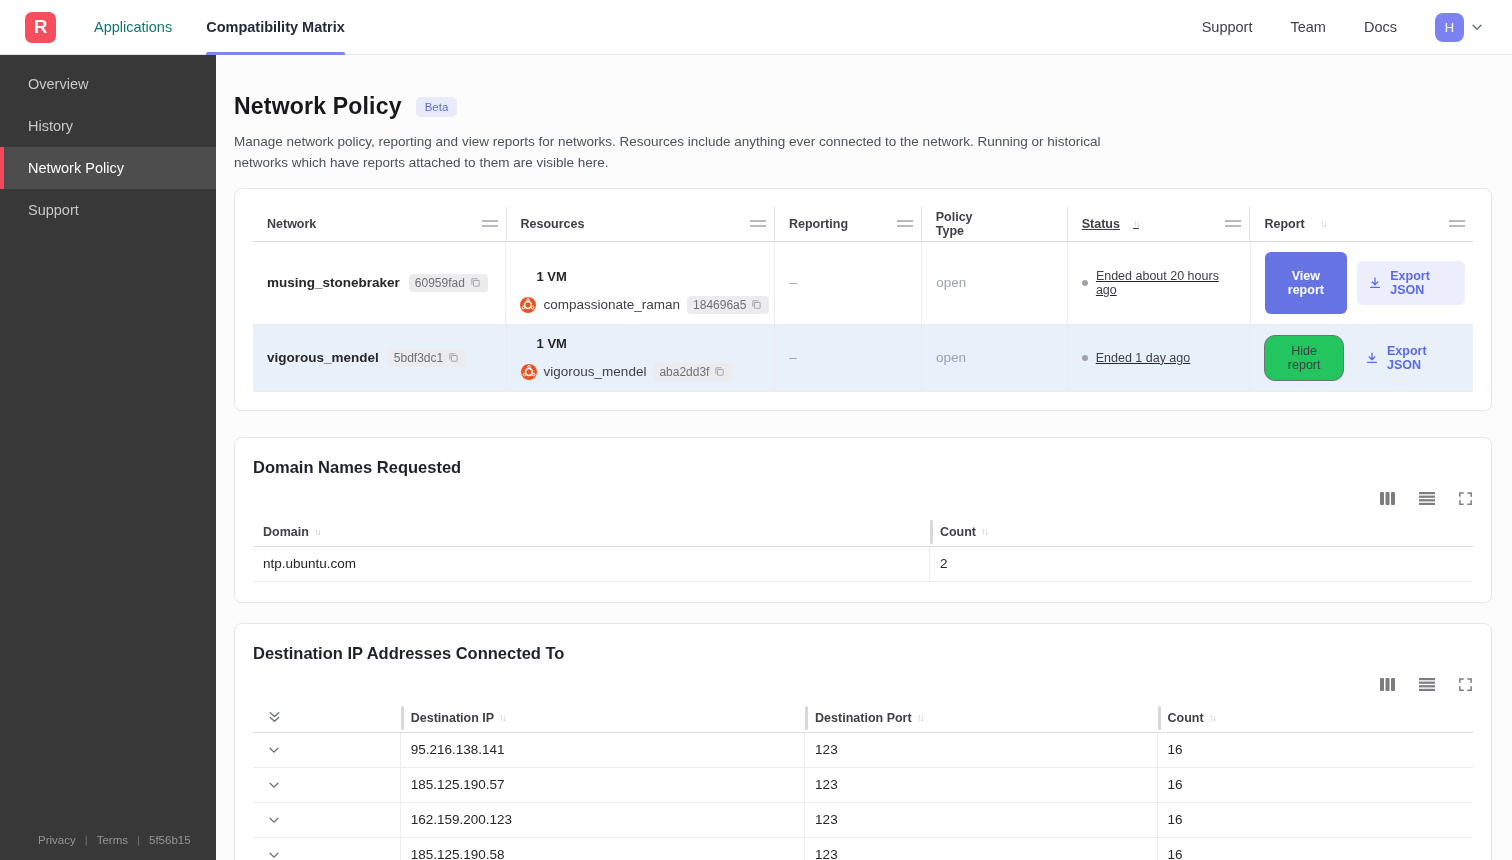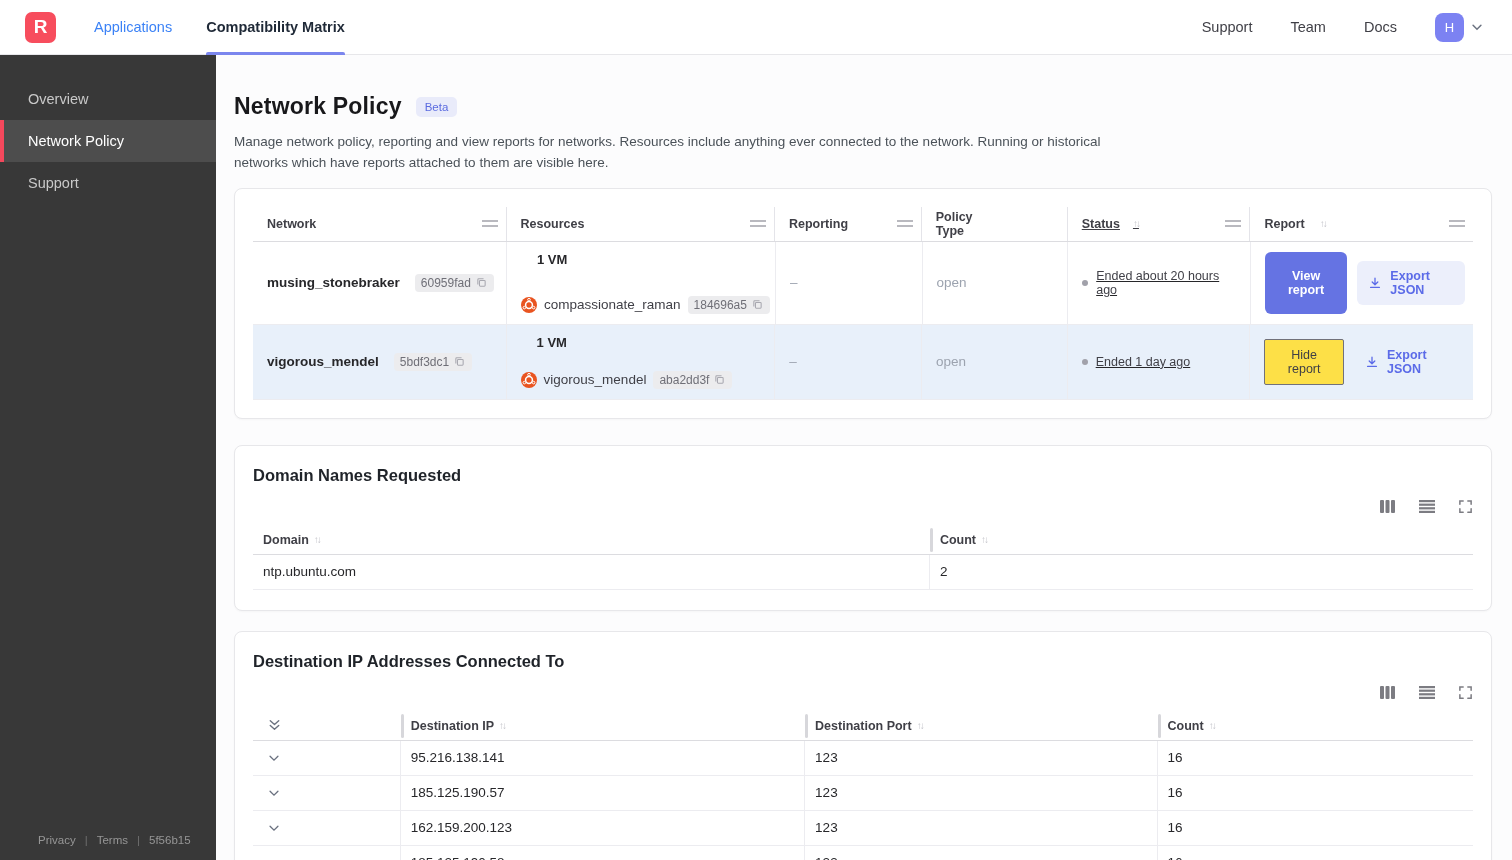--- a/index.html
+++ b/index.html
@@ -7,35 +7,35 @@
     font-family:"Liberation Sans", sans-serif; color:#27272a; }
 
   
   .topnav { position:fixed; top:0; left:0; width:1512px; height:55px; background:#fff;
     border-bottom:1px solid #e7e7ea; display:flex; align-items:center; z-index:10; }
   .logo { width:31px; height:31px; background:#f74d5d; border-radius:7px; color:#fff;
     font-weight:bold; font-size:19px; display:flex; align-items:center; justify-content:center;
     margin-left:25px; }
   .nav-tabs { display:flex; margin-left:38px; height:55px; }
   .nav-tab { position:relative; display:flex; align-items:center; height:55px; margin-right:34px;
-    font-size:14.5px; color:#3b82f6; cursor:pointer; }
+    font-size:14.5px; color:#0f766e; cursor:pointer; }
   .nav-tab.active { color:#1f2937; font-weight:bold; }
   .nav-tab.active::after { content:""; position:absolute; left:0; right:0; bottom:0; height:3px;
     background:#7b86ee; border-radius:2px 2px 0 0; }
   .nav-right { margin-left:auto; display:flex; align-items:center; gap:38px; padding-right:28px; }
   .nav-link { font-size:14.5px; color:#3f3f46; cursor:pointer; }
   .avatar-wrap { display:flex; align-items:center; gap:6px; cursor:pointer; }
   .avatar { width:29px; height:29px; border-radius:8px; background:#7c82f2; color:#fff;
     font-size:13px; display:flex; align-items:center; justify-content:center; }
   .chev { color:#6b7280; }
 
   
   .sidebar { position:fixed; top:55px; left:0; bottom:0; width:216px; background:#383838;
     display:flex; flex-direction:column; }
-  .side-items { padding-top:23px; }
+  .side-items { padding-top:8px; }
   .side-item { height:42px; display:flex; align-items:center; padding-left:28px;
     color:#c9c9c9; font-size:14.5px; cursor:pointer; position:relative; }
   .side-item.active { background:#4d4d4d; color:#fff; }
   .side-item.active::before { content:""; position:absolute; left:0; top:0; bottom:0; width:4px;
     background:#f4485c; }
   .side-footer { margin-top:auto; padding:0 0 14px 38px; display:flex; align-items:center;
     gap:9px; color:#969696; font-size:11.5px; }
   .side-footer .sep { color:#6f6f6f; }
   .side-footer a { color:#969696; text-decoration:none; cursor:pointer; }
 
@@ -60,37 +60,37 @@
   .hcell .grow { flex:1; }
   .handle { width:16px; height:7px; border-top:2px solid #b9b9bf; border-bottom:2px solid #b9b9bf;
     cursor:col-resize; margin-left:6px; }
   .sort { display:inline-flex; margin-left:5px; color:#c4c4ca; font-size:10px; letter-spacing:-2px;
     cursor:pointer; padding-right:3px; }
   .t1-row { display:flex; border-bottom:1px solid #ececf0; }
   .t1-row.hl { background:#e8f0fa; }
   .cell { padding:10px 14px; border-right:1px solid #ececf0; display:flex; align-items:center;
     font-size:13.5px; min-height:55px; }
   .cell:last-child { border-right:none; }
-  .c-network { width:254px; gap:15px; }
-  .c-res { width:269px; flex-direction:column; align-items:flex-start; justify-content:space-between; gap:21px; }
+  .c-network { width:254px; gap:9px; }
+  .c-res { width:269px; flex-direction:column; align-items:flex-start; justify-content:flex-end; gap:12px; }
   .c-reporting { width:147px; } .c-policy { width:146px;gap:44px; }
   .c-status { width:183px; gap:8px;text-decoration:underline; }
   .c-report { width:223px; gap:10px; padding-right:8px; }
   .net-name { font-weight:bold; color:#27272a; }
   .pill { background:#ececee; color:#6f6f77; font-size:12px; padding:2px 6px; border-radius:4px;
     display:inline-flex; align-items:center; gap:4px; white-space:nowrap; }
   .copy-ic { color:#a8a8b0; cursor:pointer; display:inline-flex; }
   .vm-count { font-weight:bold; font-size:13px; color:#27272a;margin-left:16px; }
   .res-line { display:flex; align-items:center; gap:7px; font-size:13.5px; color:#3f3f46; }
   .dim { color:#9ca3af; }
   .dot { width:6px; height:6px; border-radius:50%; background:#a1a1aa; flex:none; }
   .status-txt { font-size:12.5px; color:#3f3f46; }
   .btn-primary { background:#6573e3; color:#fff; border:none; border-radius:6px; font-size:12.5px;
     font-weight:bold; padding:17px 12px; cursor:pointer; font-family:inherit; }
-  .btn-outline { background:#fde047; color:#3f3f46; border:1px solid #71717a; border-radius:2px;
+  .btn-outline { background:#22c55e; color:#3f3f46; border:1px solid #71717a; border-radius:11px;
     font-size:12.5px; padding:8px 11px; cursor:pointer; font-family:inherit; }
   .export { display:inline-flex; align-items:center; gap:8px; background:#eceffb; color:#5b6be8;
     font-size:12.5px; font-weight:bold; padding:8px 11px; border-radius:6px; cursor:pointer; }
 
   
   .card2 { margin-top:26px; padding:20px 18px 20px 18px; }
   .card-title { font-size:16.5px; font-weight:bold; color:#1f2329; }
   .toolbar { display:flex; justify-content:flex-end; gap:22px; margin-top:14px; color:#7c7c82; }
   .tb-ic { cursor:pointer; display:inline-flex; }
   .t2 { margin-top:12px; }
@@ -134,20 +134,23 @@
       </span>
     </div>
   </div>
 </header>
 
 <aside class="sidebar">
   <div class="side-items">
     <div class="side-item">
       <span>Overview</span>
     </div>
+    <div class="side-item">
+      <span>History</span>
+    </div>
     <div class="side-item active">
       <span>Network Policy</span>
     </div>
     <div class="side-item">
       <span>Support</span>
     </div>
   </div>
   <div class="side-footer">
     <a>Privacy</a>
     <span class="sep">|</span>

